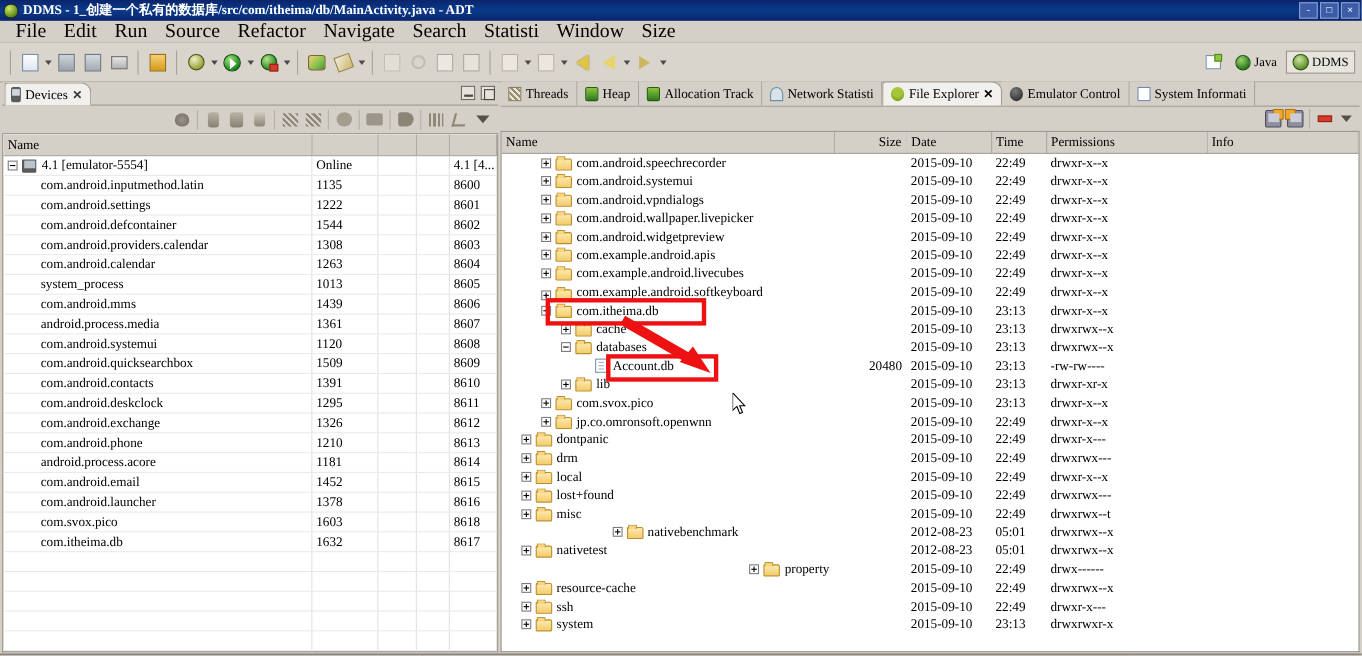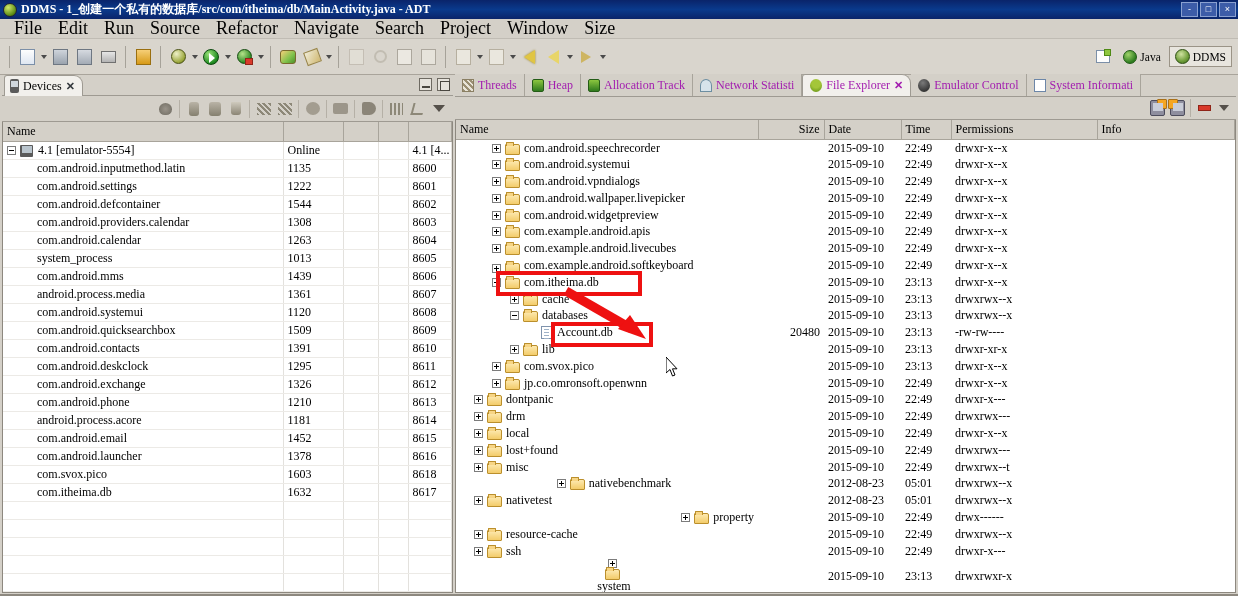--- a/index.html
+++ b/index.html
@@ -189,21 +189,21 @@
     position: relative; height: 22px; width: 100%;
     border-bottom: 1px solid #9e9a92;
     display: flex; align-items: flex-end;
   }
   .rtab {
     display: flex; align-items: center; gap: 4px;
     height: 22px; padding: 0 7px;
     border-right: 1px solid #a8a49b;
     font-family: "Liberation Serif", serif; font-size: 12px;
     background: #d4d0c8; white-space: nowrap;
-    color: #a21caf;
+    color: #000000;
   }
   .rtab.active {
     background: #f2f0ec;
     border: 1px solid #9e9a92; border-bottom: none;
     border-radius: 3px 9px 0 0;
     font-weight: normal;
   }
   .rtab .xmark { font-size: 11px; font-weight: bold; }
 
   .tab-ico { width: 12px; height: 13px; flex: none; position: relative; }
@@ -309,21 +309,21 @@
   </div>
 
   <div class="menubar" id="menubar">
       <div class="menu-item">File</div>
       <div class="menu-item">Edit</div>
       <div class="menu-item">Run</div>
       <div class="menu-item">Source</div>
       <div class="menu-item">Refactor</div>
       <div class="menu-item">Navigate</div>
       <div class="menu-item">Search</div>
-      <div class="menu-item">Project</div>
+      <div class="menu-item">Statisti</div>
       <div class="menu-item">Window</div>
       <div class="menu-item">Size</div>
     </div>
 
   <div class="toolbar">
     <div class="tb-sep"></div>
     <div class="tb-ico">
       <div class="sq" style="background:linear-gradient(to bottom,#fdfdfd,#dfe7f2);border-color:#7b8fa8;"></div>
     </div>
     <div class="tb-arrow"></div>
@@ -1177,21 +1177,21 @@
                 </div>
               </td>
               <td class="size"></td>
               <td>2015-09-10</td>
               <td>22:49</td>
               <td>drwxr-x---</td>
               <td></td>
             </tr>
             <tr>
               <td>
-                <div class="fname" style="padding-left: 14px; flex-direction: column;">
+                <div class="fname" style="padding-left: 14px;">
                   <span class="expander plus"></span>
                   <span class="folder-ico"></span>
                   <span>system</span>
                 </div>
               </td>
               <td class="size"></td>
               <td>2015-09-10</td>
               <td>23:13</td>
               <td>drwxrwxr-x</td>
               <td></td>

